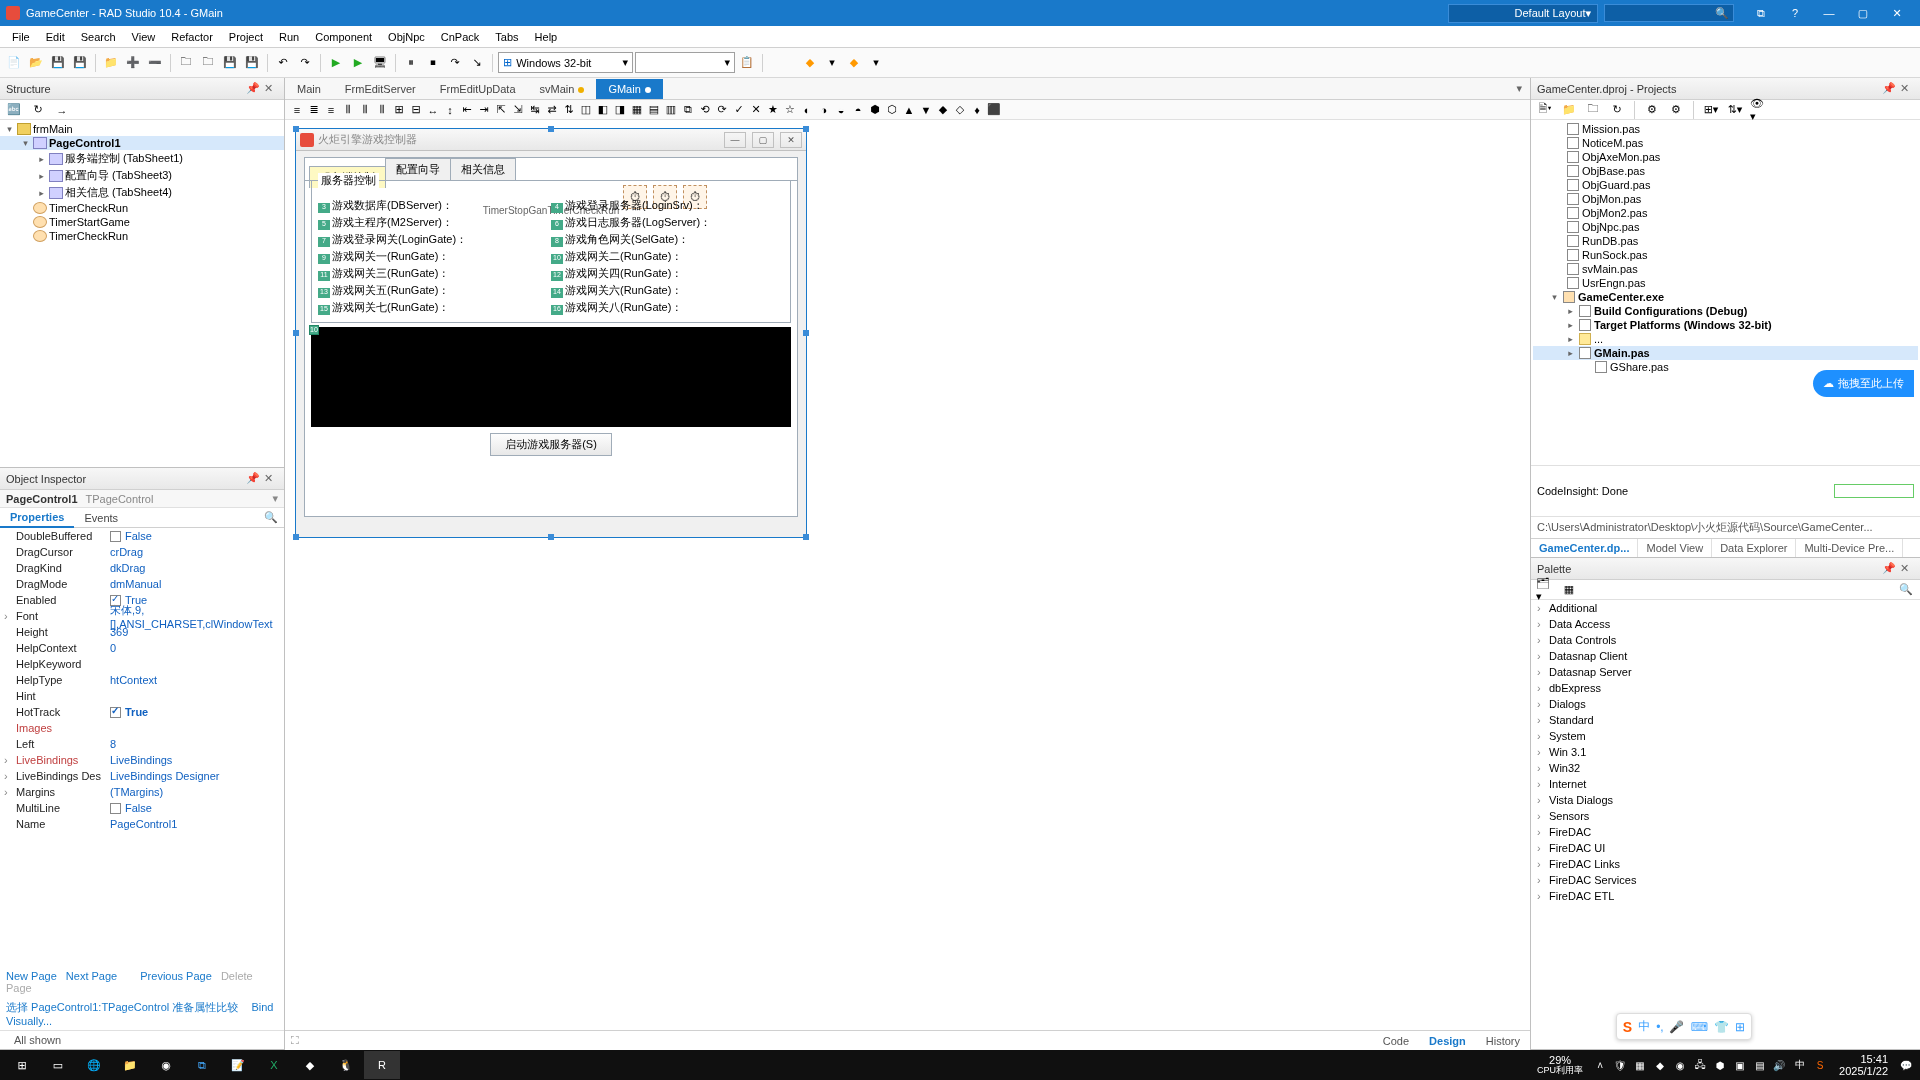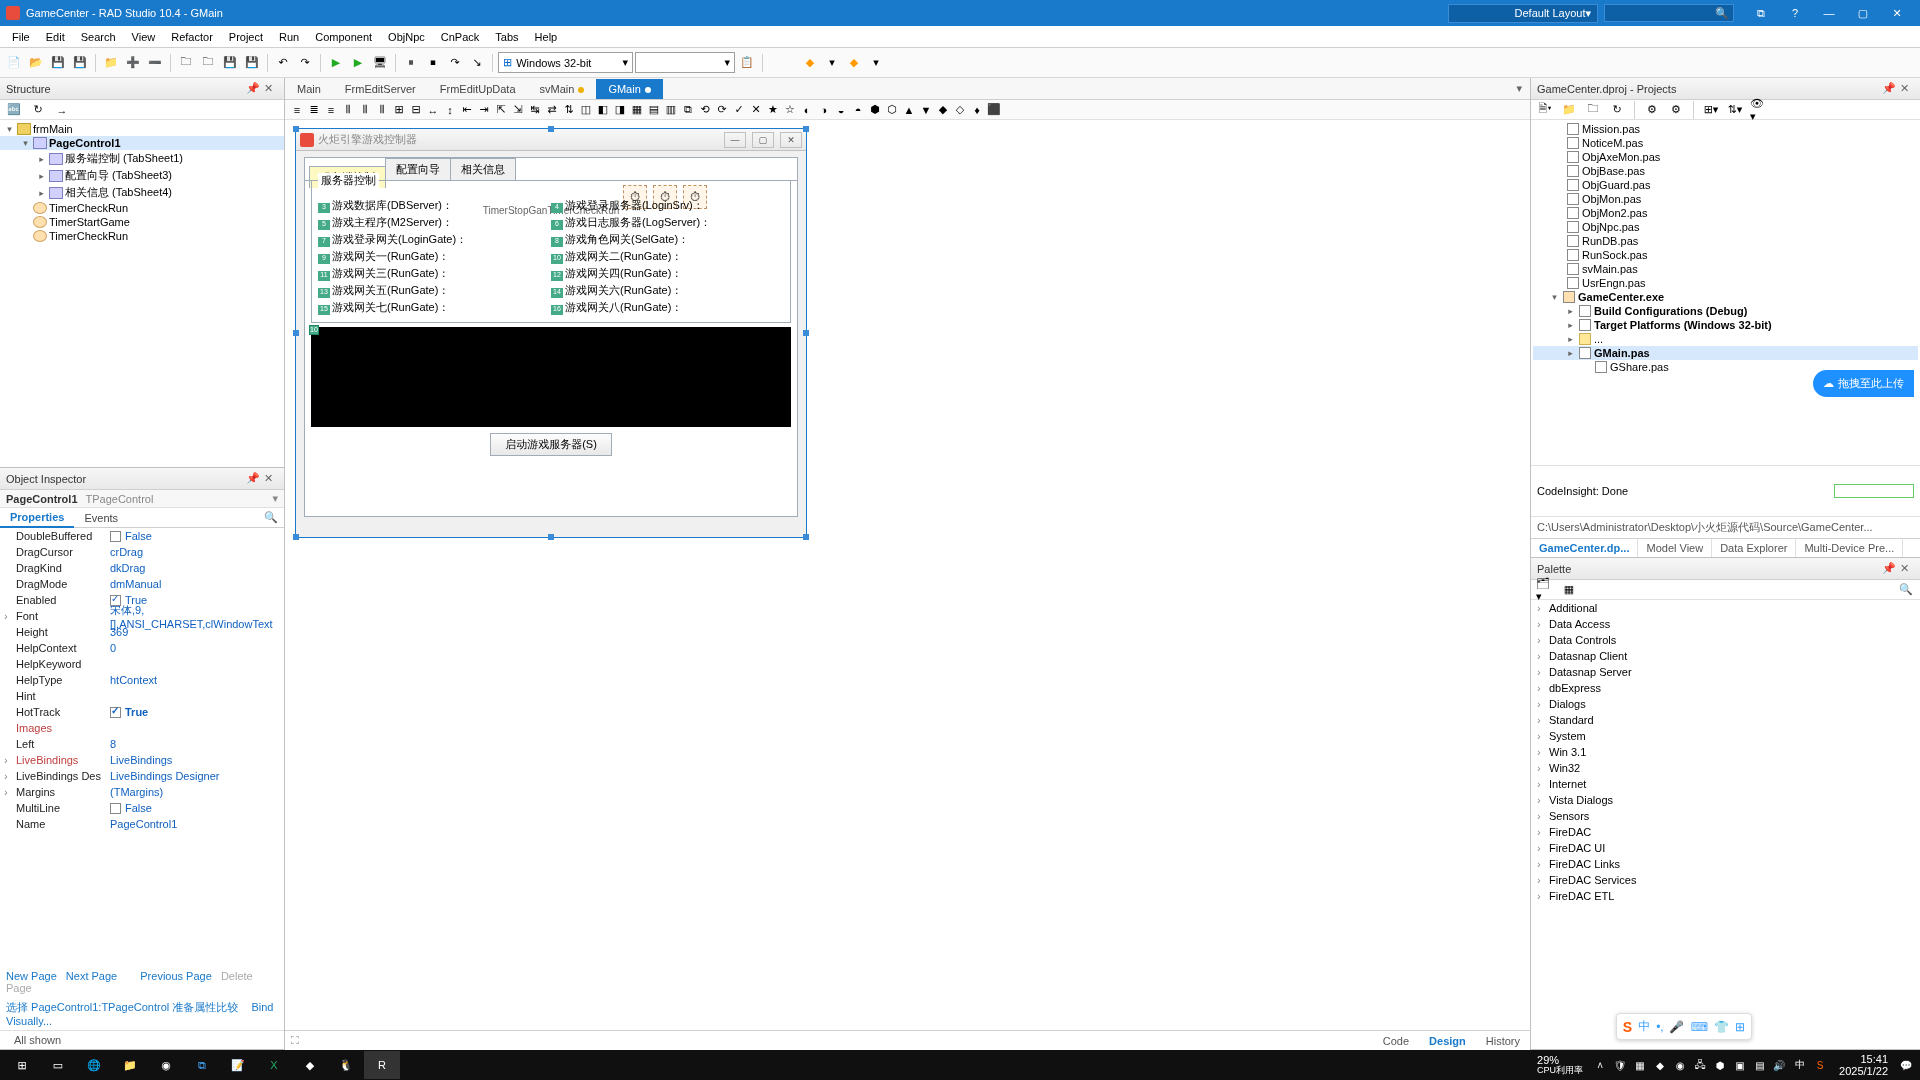--- a/index.html
+++ b/index.html
@@ -601,21 +601,21 @@
   <div class="tb">🌐</div>
   <div class="tb">📁</div>
   <div class="tb">◉</div>
   <div class="tb" style="color:#4af">⧉</div>
   <div class="tb">📝</div>
   <div class="tb" style="color:#2a6">X</div>
   <div class="tb">◆</div>
   <div class="tb">🐧</div>
   <div class="tb" style="background:#333">R</div>
   <div class="tray">
-    <div style="text-align:left;line-height:1.1;margin-right:6px">
+    <div style="text-align:center;line-height:1.1;margin-right:6px">
       <div>29%</div>
       <div style="font-size:9px">CPU利用率</div>
     </div>
     <div class="ti">˄</div>
     <div class="ti">🛡</div>
     <div class="ti">▦</div>
     <div class="ti">◆</div>
     <div class="ti">◉</div>
     <div class="ti">🖧</div>
     <div class="ti">⬢</div>

